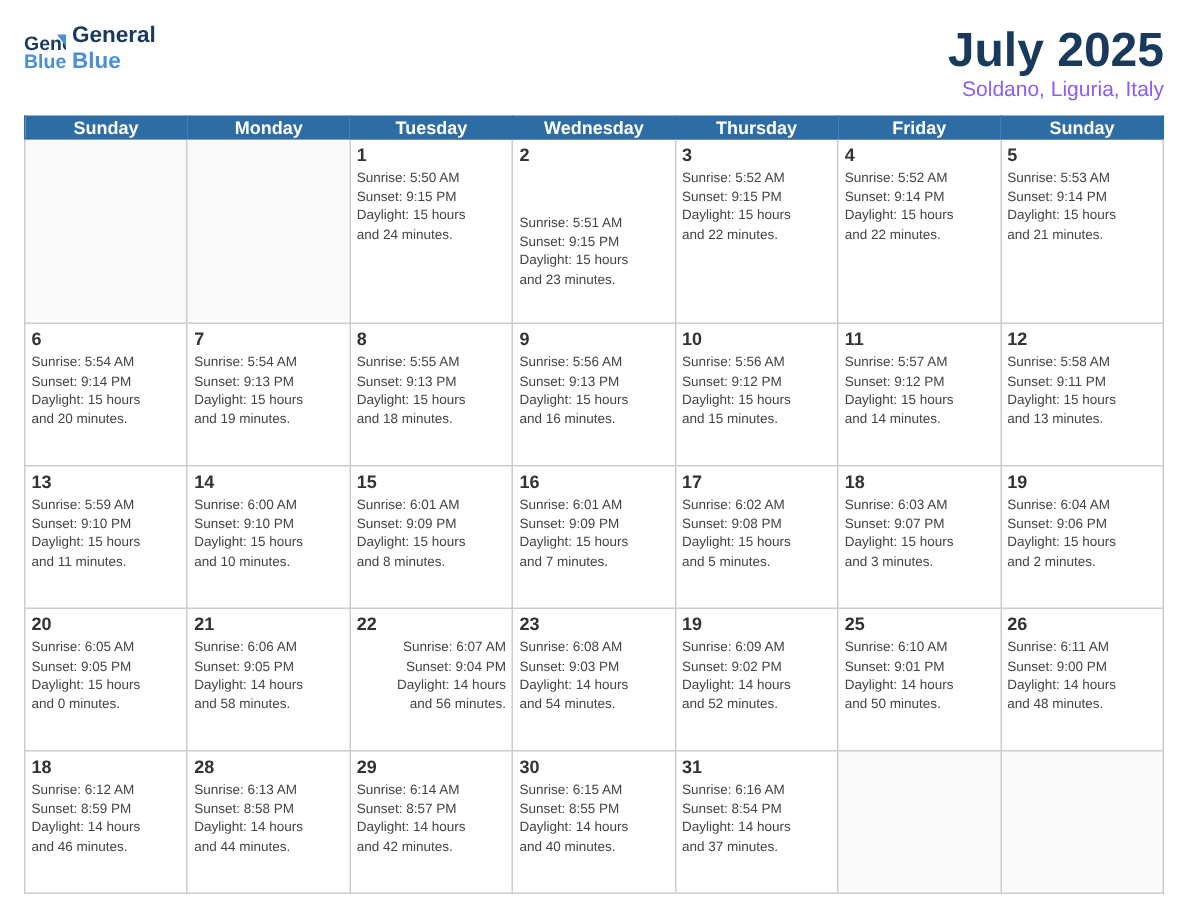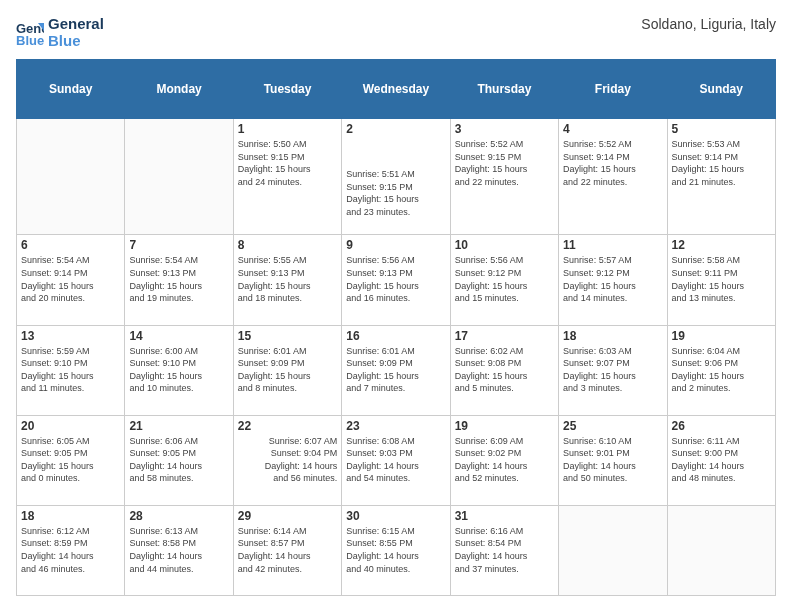--- a/index.html
+++ b/index.html
@@ -36,34 +36,34 @@
       text-align: right;
     }
     .month-title {
       font-size: 32px;
       font-weight: bold;
       color: #1a3a5c;
       line-height: 1.1;
     }
     .location {
       font-size: 14px;
-      color: #404040;
+      color: #8b5cf6;
     }
     .calendar {
       flex: 1;
       border: 1px solid #ccc;
       border-collapse: collapse;
       width: 100%;
       table-layout: fixed;
     }
     .calendar th {
       background: #2e6da4;
       color: #fff;
       text-align: center;
-      padding: 22px 2px;
+      padding: 0 2px;
       font-size: 12px;
       font-weight: bold;
       border: 1px solid #2e6da4;
     }
     .calendar td {
       border: 1px solid #ccc;
       vertical-align: top;
       padding: 3px 4px;
       font-size: 9.5px;
       color: #333;
@@ -96,20 +96,21 @@
         <text x="0" y="14" font-size="13" font-weight="bold" fill="#1a3a5c">General</text>
         <text x="0" y="26" font-size="13" font-weight="bold" fill="#4a90d9">Blue</text>
         <polygon points="22,4 28,4 28,12" fill="#4a90d9"></polygon>
       </svg>
       <div>
         <div style="font-size:15px;font-weight:bold;color:#1a3a5c;line-height:1.1;">General</div>
         <div style="font-size:15px;font-weight:bold;color:#4a90d9;line-height:1.1;">Blue</div>
       </div>
     </div>
     <div class="title-block">
+      <div class="month-title">July 2025</div>
       <div class="location">Soldano, Liguria, Italy</div>
     </div>
   </div>
 
   <table class="calendar">
     <thead>
       <tr>
       <th>Sunday</th>
           <th>Monday</th>
           <th>Tuesday</th>

